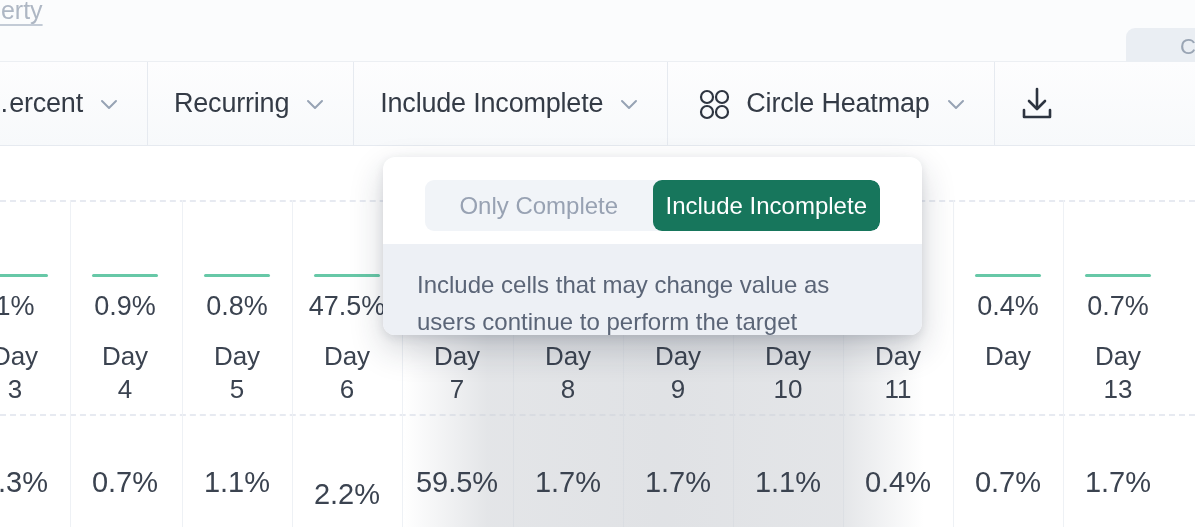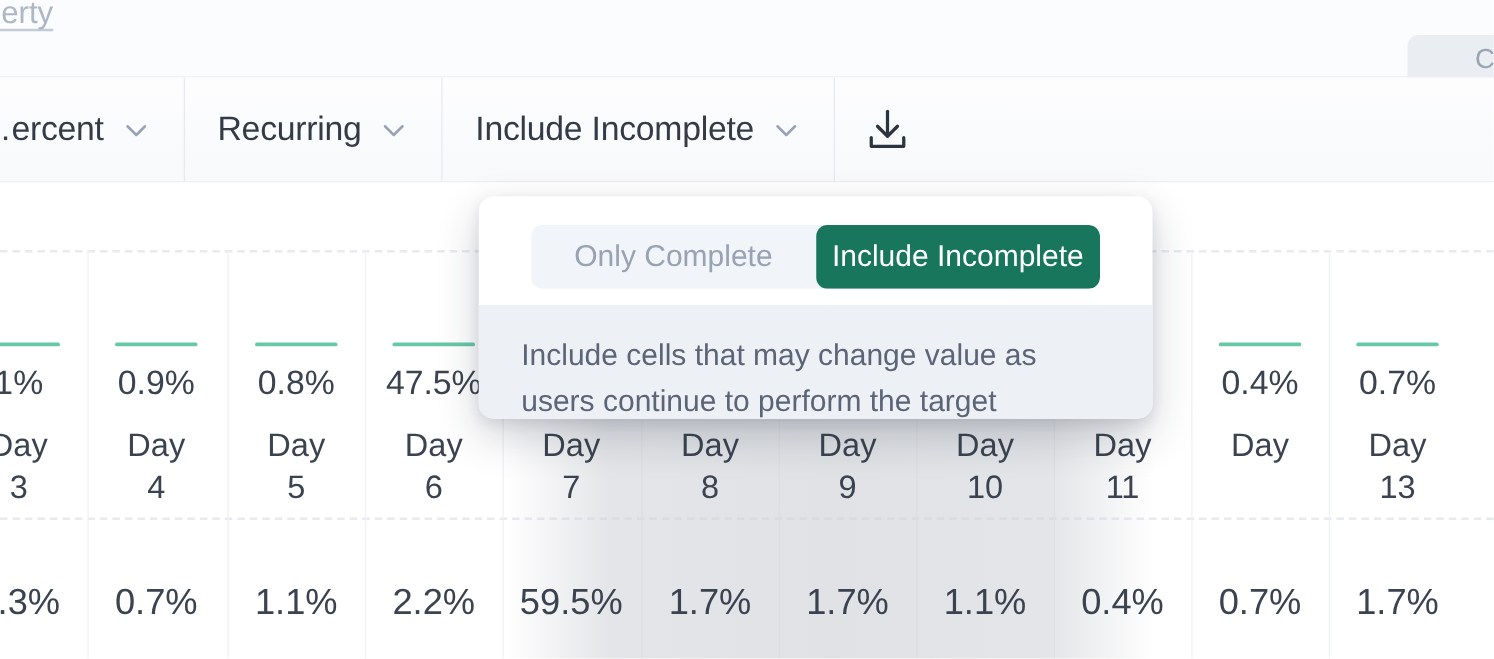--- a/index.html
+++ b/index.html
@@ -165,20 +165,36 @@
 
   <div class="tb-item">
     <span class="tb-label">Include Incomplete</span>
     <span class="chev">
       <svg viewBox="0 0 24 24" width="24" height="24" fill="none" stroke="#97a3b4" stroke-width="2" stroke-linecap="round" stroke-linejoin="round">
         <polyline points="5,9 12,16 19,9"></polyline>
       </svg>
     </span>
   </div>
 
+  <div class="tb-item">
+    <span class="circle-icon">
+      <svg viewBox="0 0 40 40" width="40" height="40" fill="none" stroke="#2d3440" stroke-width="2.2">
+        <circle cx="13" cy="13" r="6"></circle>
+        <circle cx="28" cy="13" r="6"></circle>
+        <circle cx="13" cy="28" r="6"></circle>
+        <circle cx="28" cy="28" r="6"></circle>
+      </svg>
+    </span>
+    <span class="tb-label">Circle Heatmap</span>
+    <span class="chev">
+      <svg viewBox="0 0 24 24" width="24" height="24" fill="none" stroke="#97a3b4" stroke-width="2" stroke-linecap="round" stroke-linejoin="round">
+        <polyline points="5,9 12,16 19,9"></polyline>
+      </svg>
+    </span>
+  </div>
 
   <div class="dl-item">
     <span class="dl-icon">
       <svg viewBox="0 0 40 40" width="40" height="40" fill="none" stroke="#2d3440" stroke-width="2.6" stroke-linecap="round" stroke-linejoin="round">
         <path d="M20 5 V24"></path>
         <polyline points="12,17 20,25 28,17"></polyline>
         <polyline points="7,26 7,33 33,33 33,26"></polyline>
       </svg>
     </span>
   </div>
@@ -284,21 +300,21 @@
   <div id="row-lower">
       <div class="cell row-bot" style="left: -40px;">
         <span class="val">2.3%</span>
       </div>
       <div class="cell row-bot" style="left: 70px;">
         <span class="val">0.7%</span>
       </div>
       <div class="cell row-bot" style="left: 182px;">
         <span class="val">1.1%</span>
       </div>
-      <div class="cell row-bot" style="left: 292px;">
+      <div class="cell row-bot" style="left: 292px; margin-top: 12px;">
         <span class="val">2.2%</span>
       </div>
       <div class="cell row-bot" style="left: 402px;">
         <span class="val">59.5%</span>
       </div>
       <div class="cell row-bot" style="left: 513px;">
         <span class="val">1.7%</span>
       </div>
       <div class="cell row-bot" style="left: 623px;">
         <span class="val">1.7%</span>

